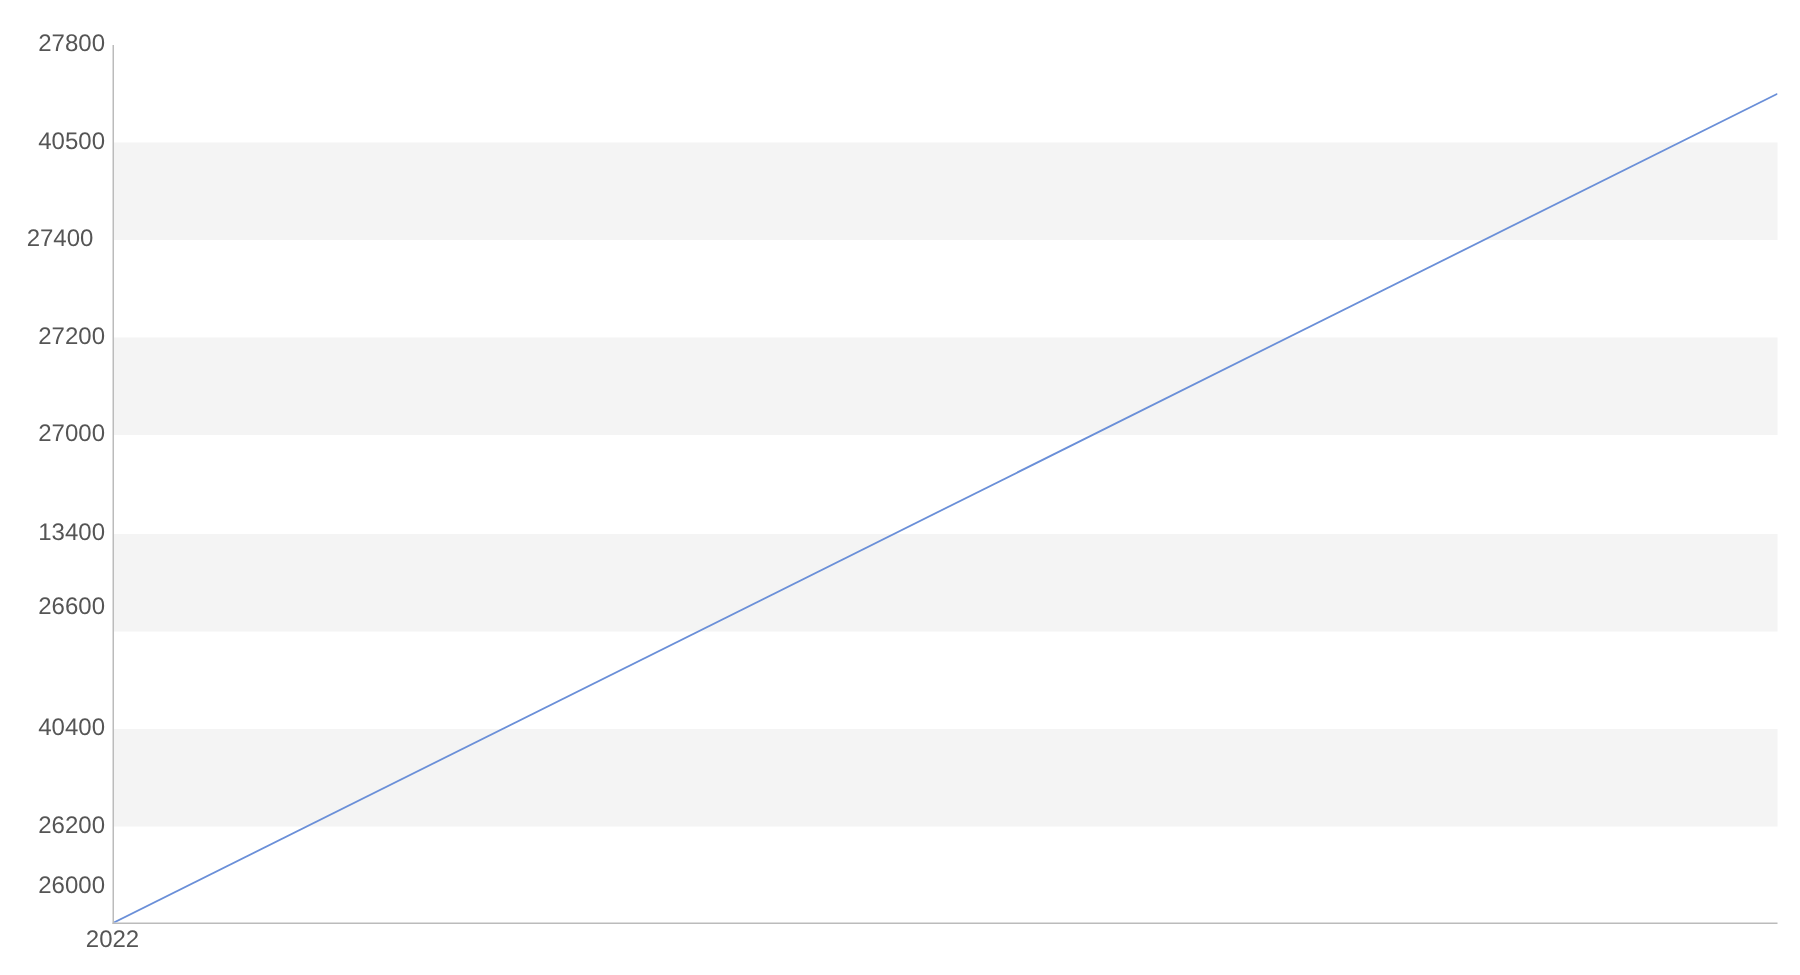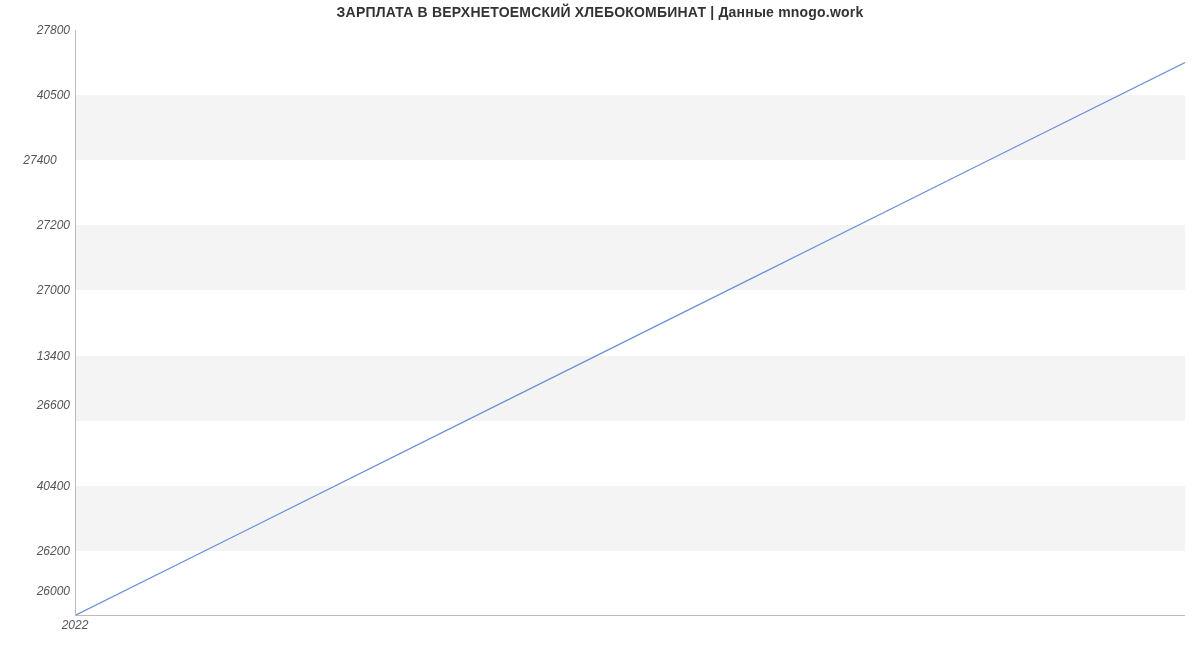--- a/index.html
+++ b/index.html
@@ -47,41 +47,39 @@
   .data-line {
     position: absolute;
     left: 0;
     top: 0;
     width: 100%;
     height: 100%;
     pointer-events: none;
   }
   .y-tick, .x-tick {
     position: absolute;
-    font-size: 12px;
+    font-size: 16px;
     color: #555;
-    font-style: italic;
   }
   .y-tick {
     right: 1130px;
     text-align: right;
     width: 60px;
     transform: translateY(-50%);
   }
   .x-tick {
     top: 618px;
     transform: translateX(-50%);
   }
 </style>
 </head>
 <body>
 
 <div class="chart-wrap">
 
-  <div class="chart-title">ЗАРПЛАТА В  ВЕРХНЕТОЕМСКИЙ ХЛЕБОКОМБИНАТ | Данные mnogo.work</div>
 
   <div class="plot">
     <div id="bands">
         <div class="band" style="top: 455.778px; height: 65.1111px;"></div>
         <div class="band" style="top: 325.556px; height: 65.1111px;"></div>
         <div class="band" style="top: 195.333px; height: 65.1111px;"></div>
         <div class="band" style="top: 65.1111px; height: 65.1111px;"></div>
       </div>
     <svg class="data-line" viewBox="0 0 1110 586" preserveAspectRatio="none">
       <polyline id="series-line" fill="none" stroke-width="1.2" points="0,586 1110,32.55555555555554" stroke="#6a8fd8"></polyline>

